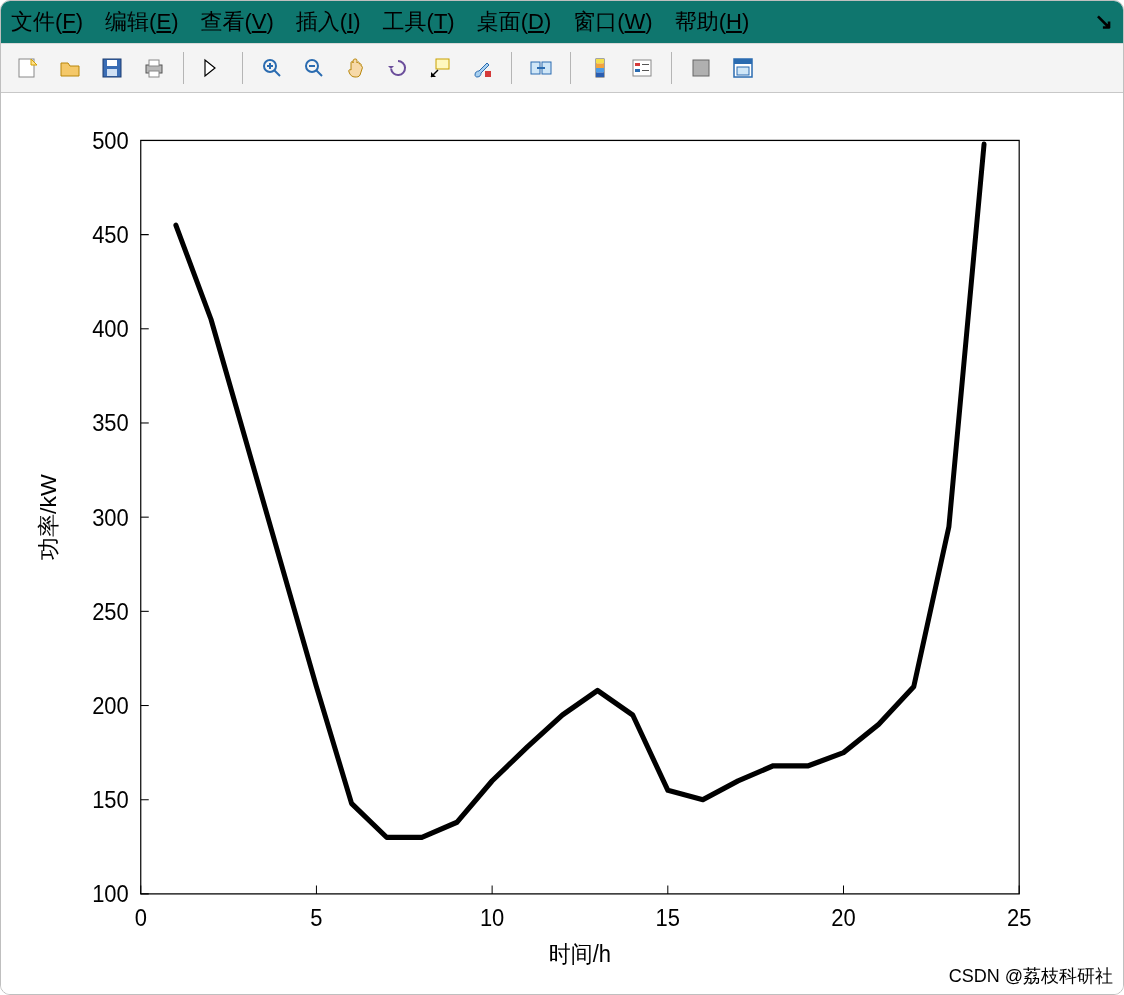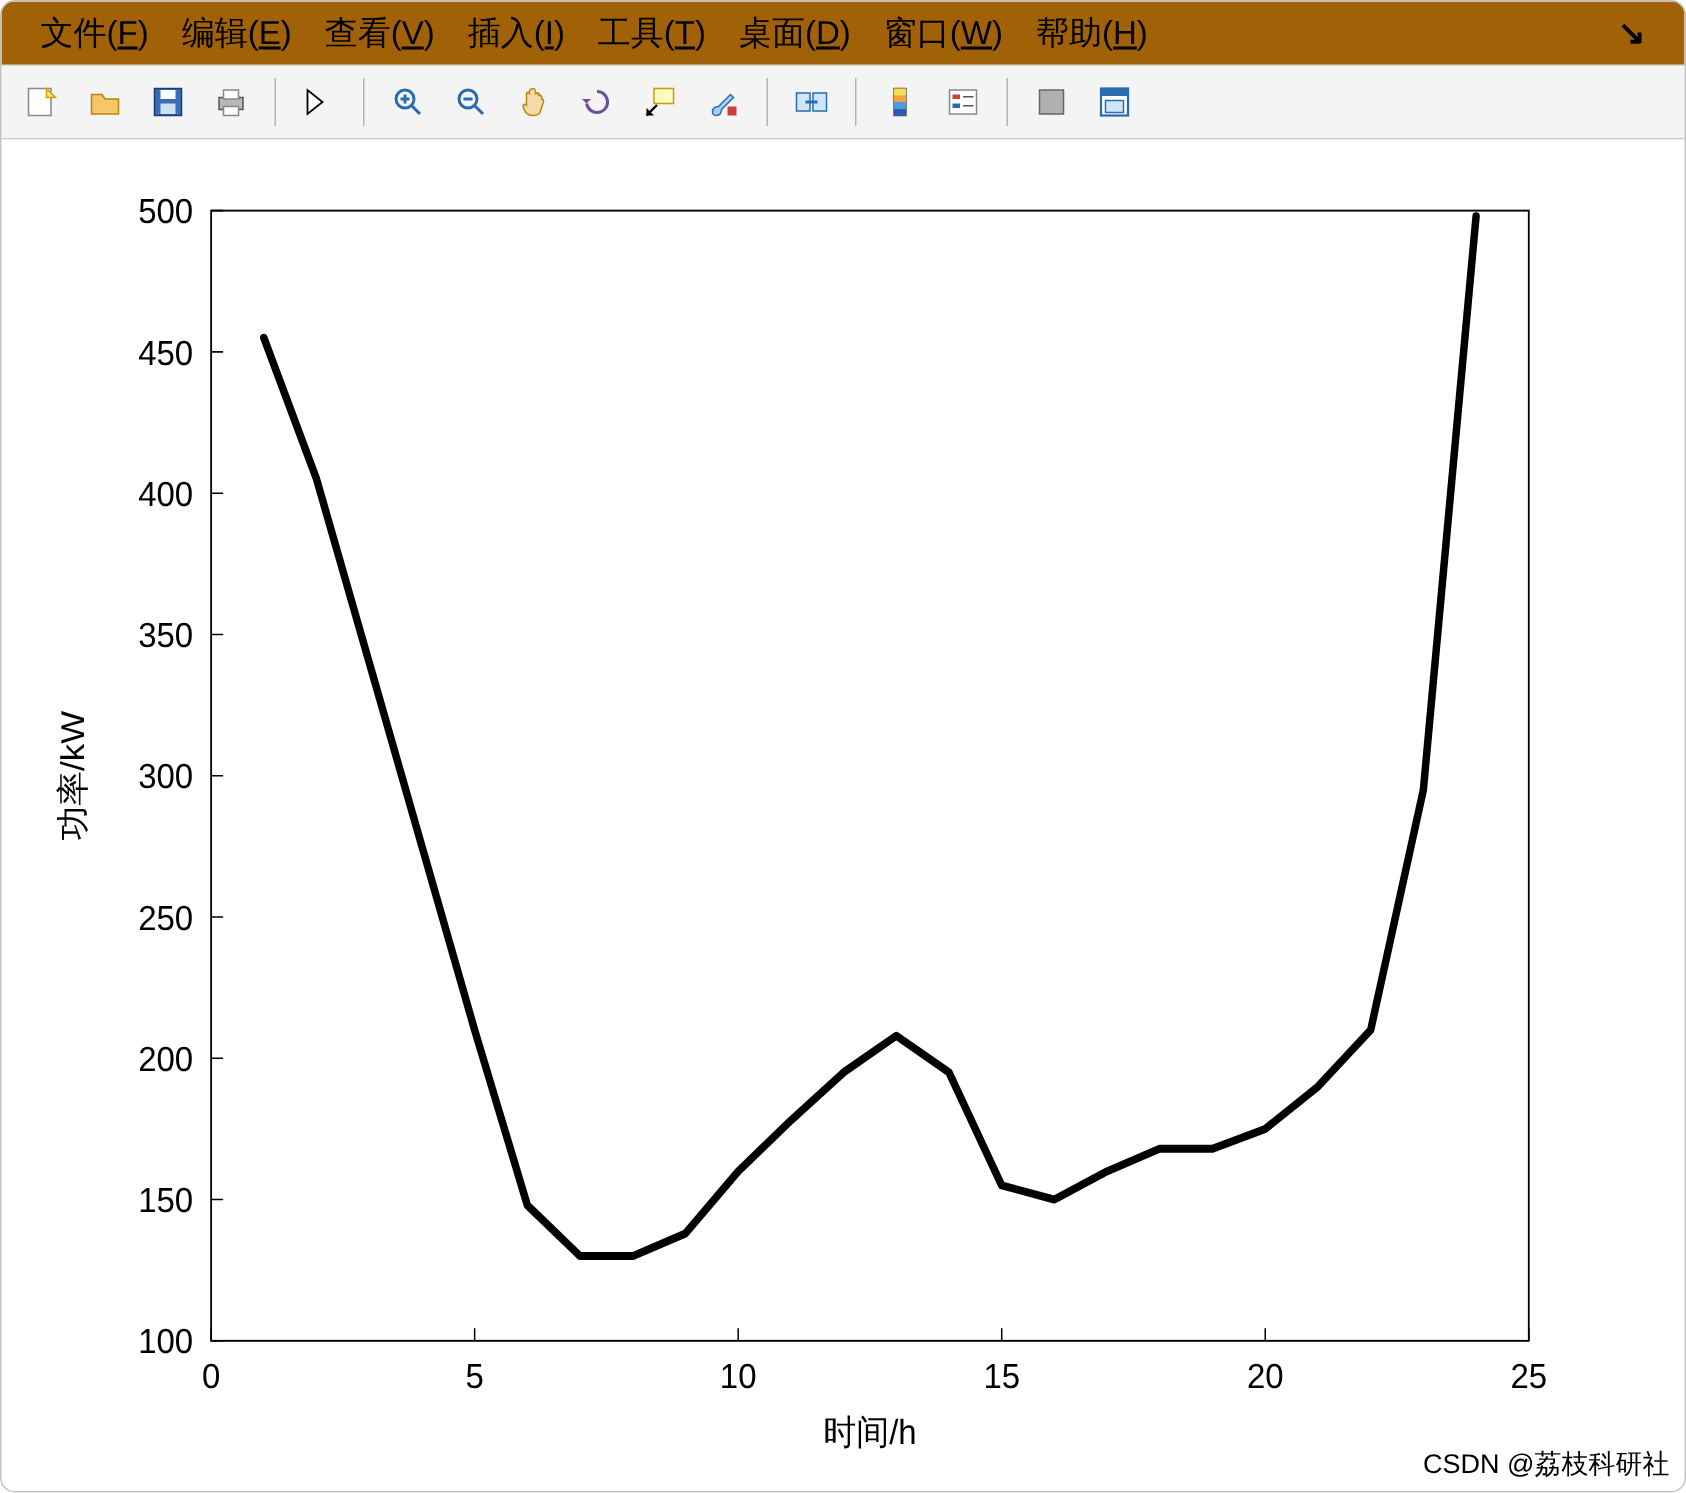--- a/index.html
+++ b/index.html
@@ -2,21 +2,21 @@
 <html><head>
 <meta charset="utf-8">
 <style>
 html,body{margin:0;padding:0;font-family:"Microsoft YaHei","Segoe UI",Arial,sans-serif;background:#fff;}
 .window{width:1124px;height:995px;border:1px solid #bfbfbf;border-radius:10px;overflow:hidden;display:flex;flex-direction:column;background:#fff;box-sizing:border-box;position:relative;}
 .titlebar{height:48px;display:flex;align-items:center;padding:0 0 0 10px;border-bottom:1px solid #d9d9d9;background:#fff;}
 .titlebar .app-icon{width:24px;height:24px;margin-right:10px;}
 .titlebar .title{font-size:22px;color:#000;}
 .titlebar .spacer{flex:1;}
 .win-btn{width:70px;height:48px;display:flex;align-items:center;justify-content:center;color:#000;}
-.menubar{height:42px;display:flex;align-items:center;padding:0 26px;background:#a16207;border-bottom:1px solid #d9d9d9;font-size:22px;color:#000;}
+.menubar{height:42px;display:flex;align-items:center;padding:0 10px;background:#0f766e;border-bottom:1px solid #d9d9d9;font-size:22px;color:#000;}
 .menubar .menu{margin-right:22px;}
 .menubar .menu u{text-decoration:underline;}
 .menubar .corner{margin-left:auto;font-weight:bold;}
 .toolbar{height:48px;display:flex;align-items:center;padding:0 8px;background:#f4f4f4;border-bottom:1px solid #c8c8c8;gap:4px;}
 .tbtn{width:36px;height:36px;display:flex;align-items:center;justify-content:center;border:1px solid transparent;border-radius:3px;}
 .tsep{width:1px;height:32px;background:#b5b5b5;margin:0 6px;}
 .plot-area{flex:1;position:relative;background:#fff;}
 svg.chart{position:absolute;inset:0;width:100%;height:100%;}
 .axis-label{font-size:22px;fill:#000;}
 .tick-label{font-size:22px;fill:#000;}

